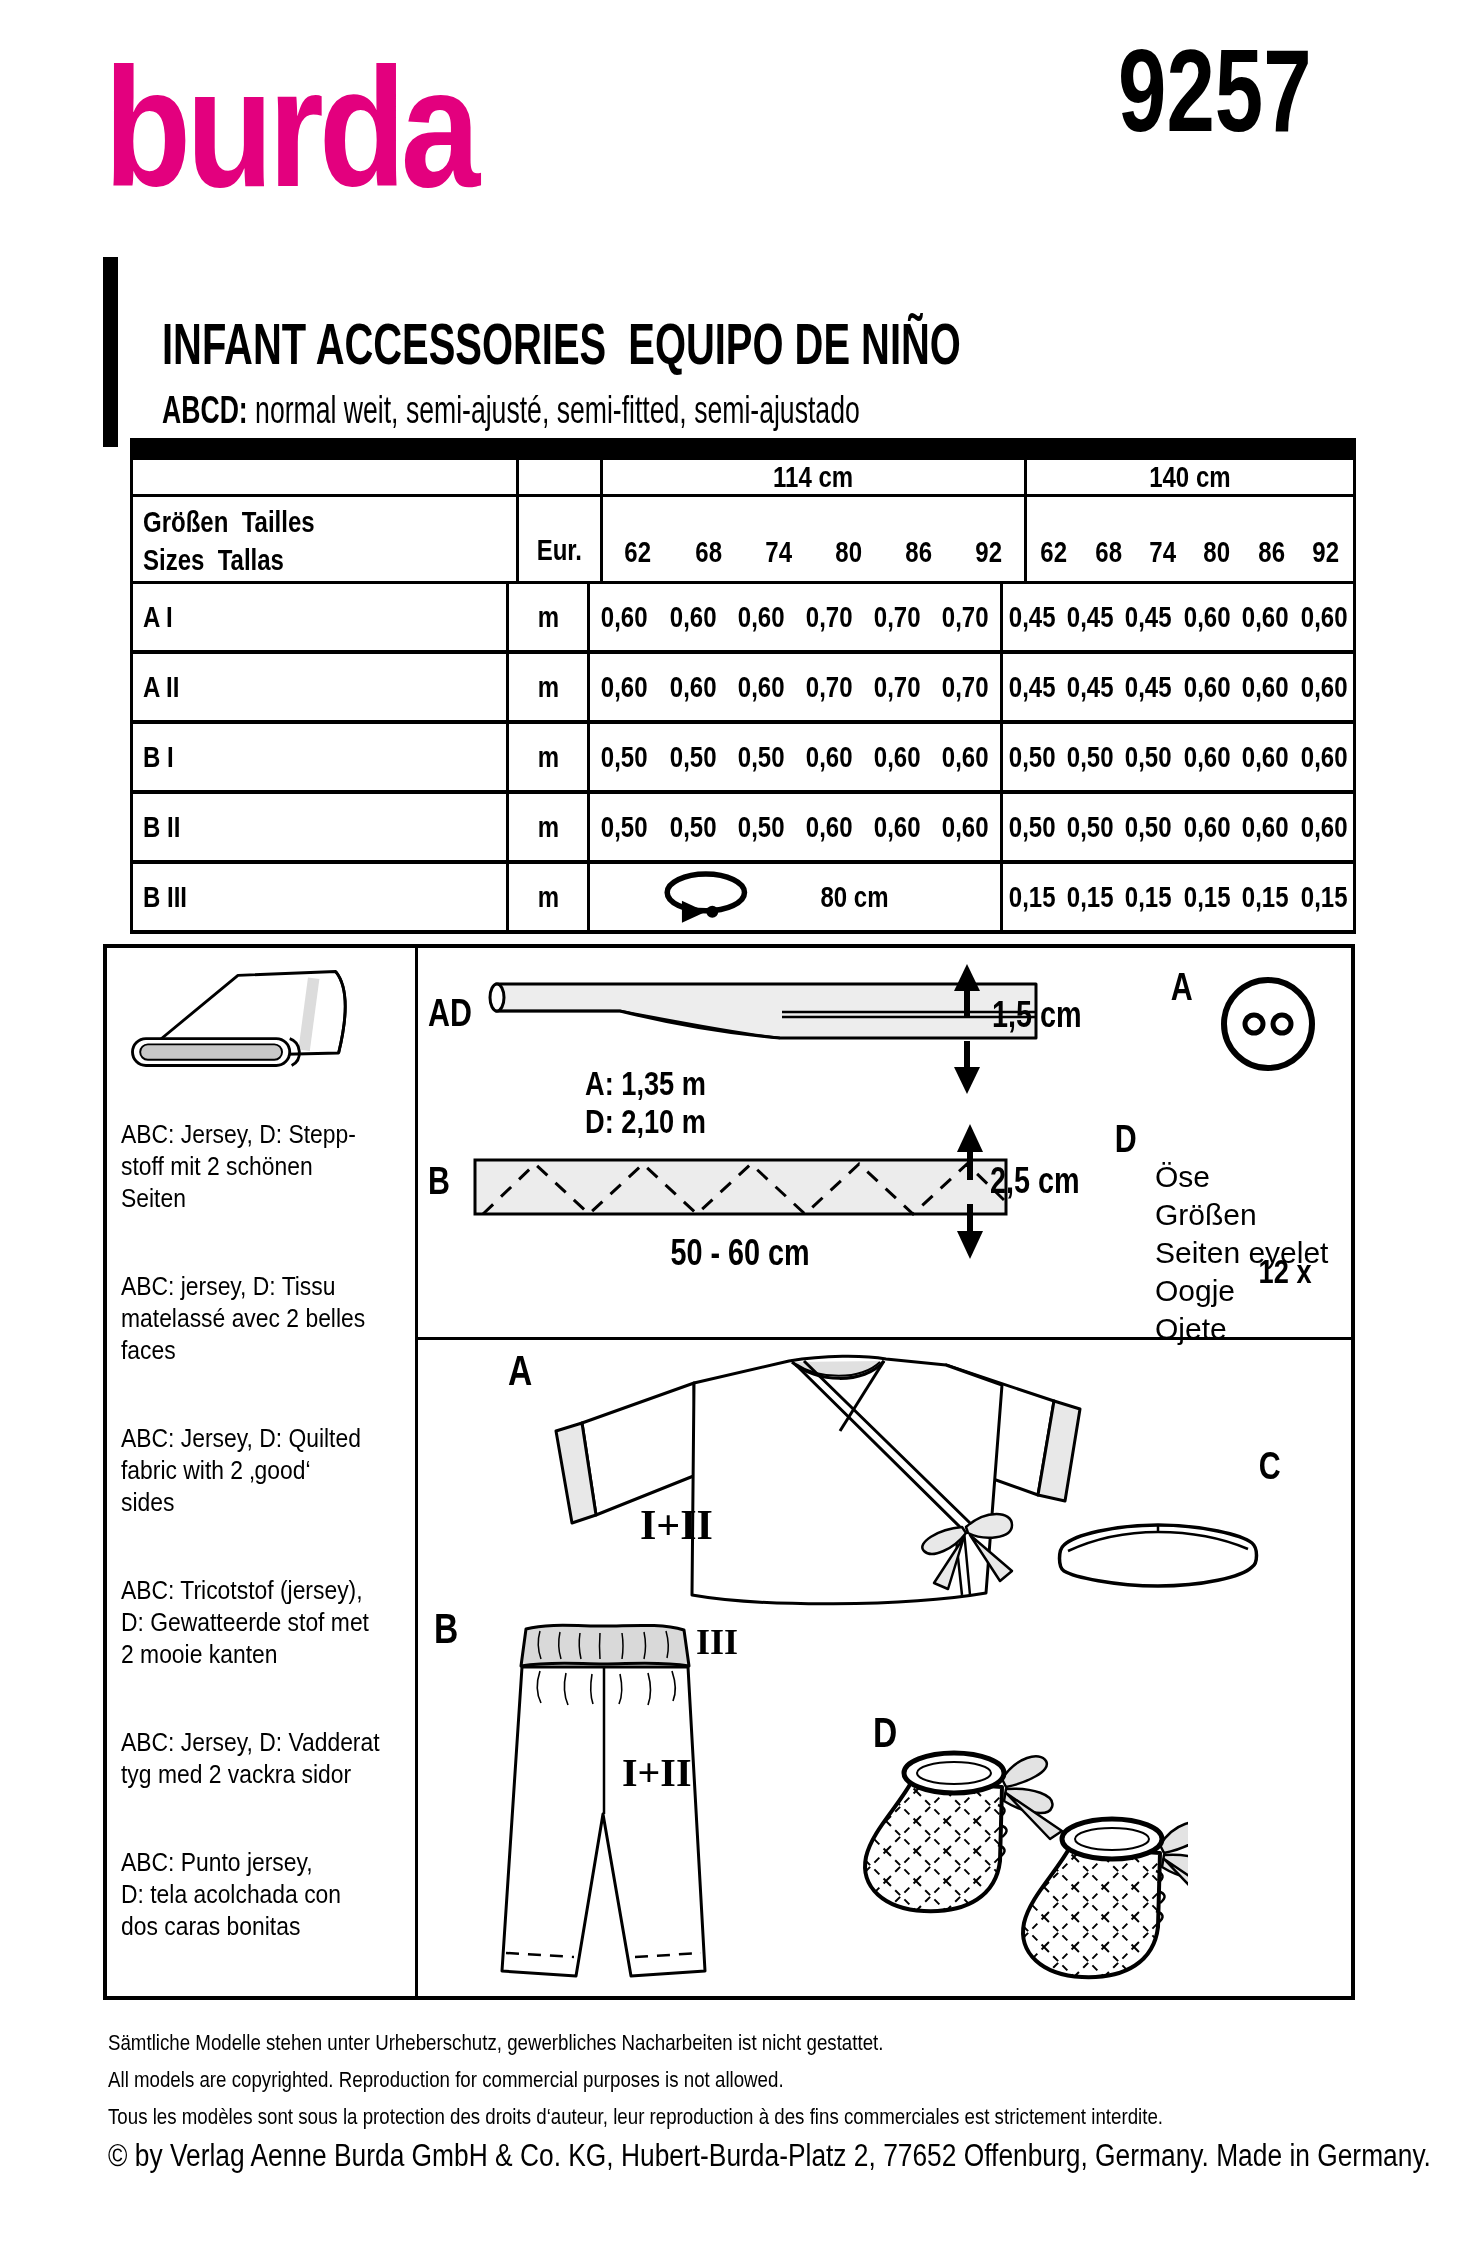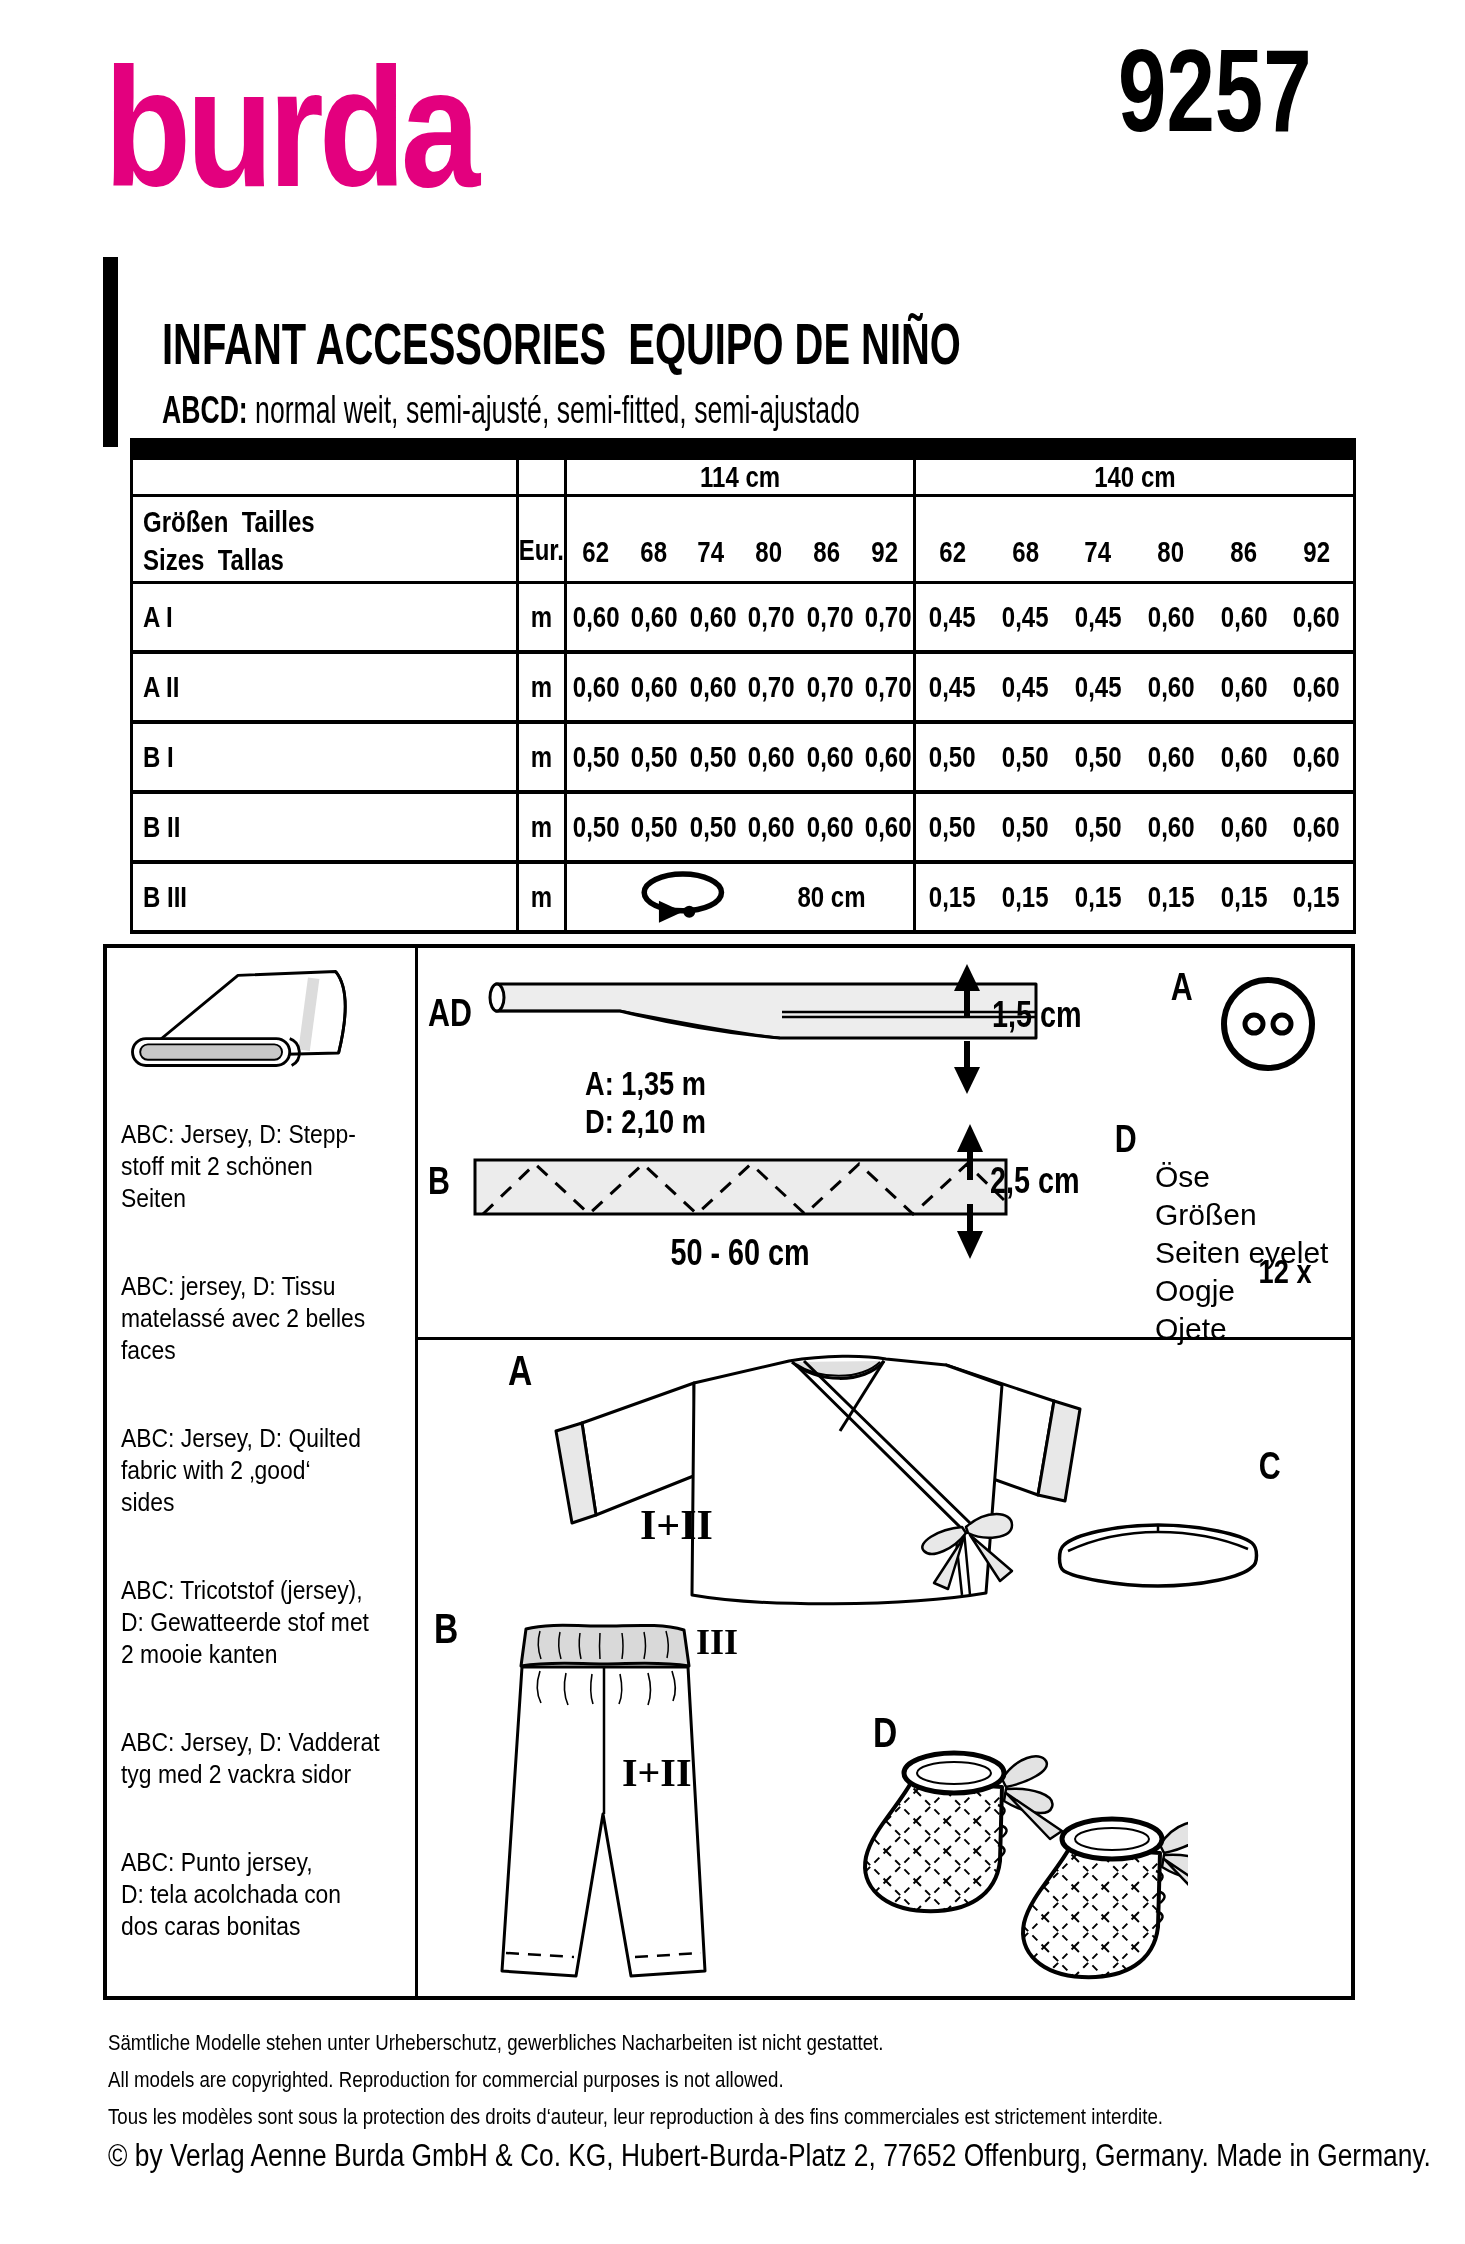--- a/index.html
+++ b/index.html
@@ -22,22 +22,22 @@
   .tt3{left:162px;top:390px;font-size:38px;line-height:1.1;}
   
   .tbl{position:absolute;left:130px;top:438px;width:1226px;font-size:30px;font-weight:bold;}
   .tbartop{height:22px;background:#000;}
   .trow{display:flex;box-sizing:border-box;border-left:3px solid #000;border-right:3px solid #000;
         border-bottom:3px solid #000;background:#fff;}
   .h1{height:37px;}
   .h2{height:87px;}
   .drow{height:70px;border-bottom-width:4px;}
   .c-label{width:383px;box-sizing:border-box;padding-left:10px;display:flex;align-items:center;}
-  .c-eur{width:48px;box-sizing:border-box;border-left:3px solid #000;display:flex;align-items:center;justify-content:center;}
-  .c-g{width:349px;box-sizing:border-box;border-left:3px solid #000;display:flex;}
+  .c-eur{width:84px;box-sizing:border-box;border-left:3px solid #000;display:flex;align-items:center;justify-content:center;}
+  .c-g{width:424px;box-sizing:border-box;border-left:3px solid #000;display:flex;}
   .g2{width:390px;flex:1;}
   .h1 .c-g{align-items:center;justify-content:center;}
   .vc,.szc{flex:1;display:flex;align-items:center;justify-content:center;}
   .h2 .c-eur{align-items:flex-end;padding-bottom:14px;}
   .h2 .c-g{align-items:flex-end;padding-bottom:12px;}
   .glab{flex-direction:column;align-items:flex-start !important;justify-content:flex-start;padding-top:6px;line-height:38px;}
   .hl2{border-bottom:3px solid #000;width:358px;padding-bottom:2px;}
   .specialc{flex:1;display:flex;align-items:center;padding-left:68px;}
   .sp80{margin-left:62px;}
   

